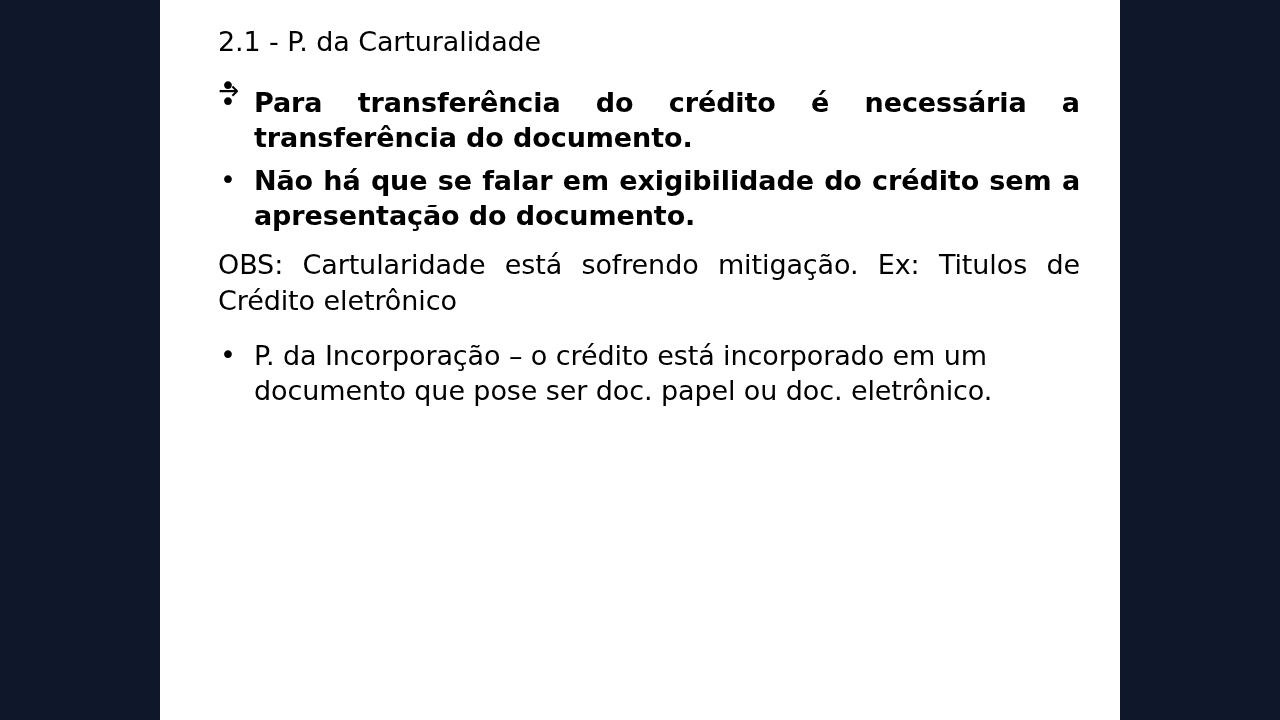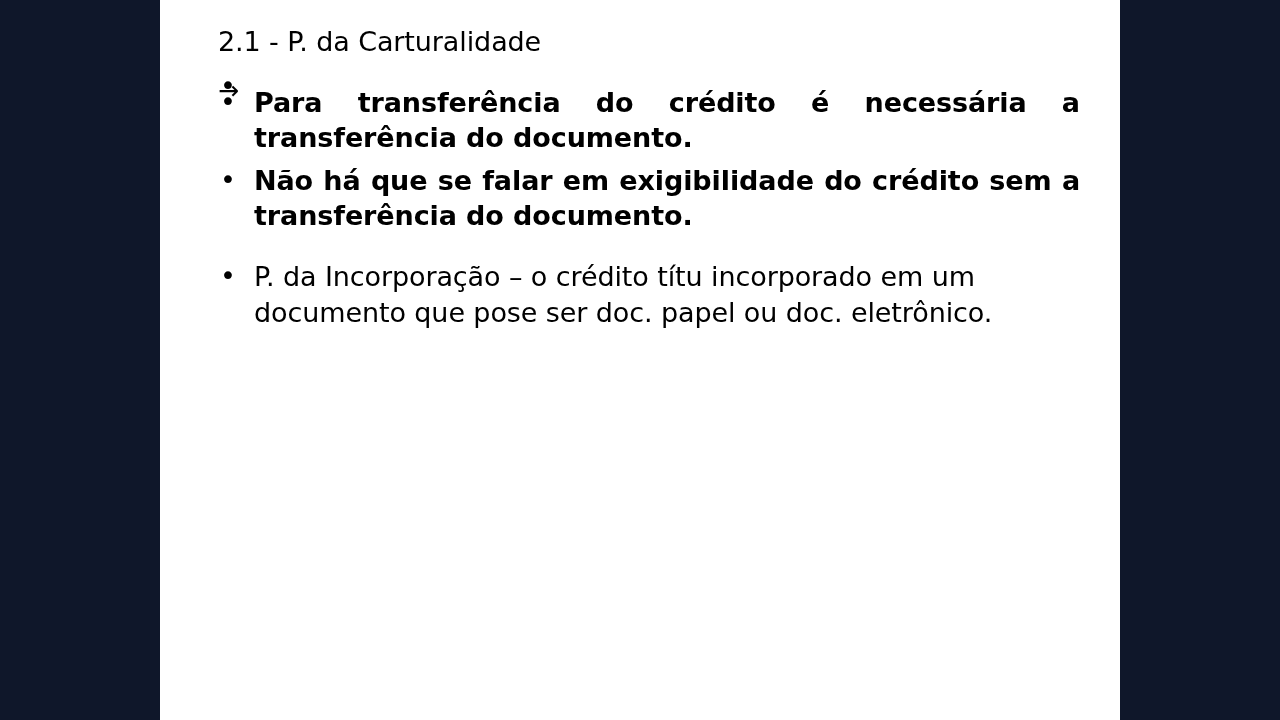--- a/index.html
+++ b/index.html
@@ -99,28 +99,29 @@
       <span class="arrow">→</span>
     </div>
 
     <div class="line bullet-item justify">
       <span class="dot">•</span>
       <span class="bold">Para transferência do crédito é necessária a transferência do documento.</span>
     </div>
 
     <div class="line bullet-item justify">
       <span class="dot">•</span>
-      <span class="bold">Não há que se falar em exigibilidade do crédito sem a transferência do documento.</span>
+      <span class="bold">Não há que se falar em exigibilidade do crédito sem a apresentação do documento.</span>
     </div>
 
     <div class="spacer-sm"></div>
 
+    <div class="line plain-para justify">OBS: Cartularidade está sofrendo mitigação. Ex: Titulos de Crédito eletrônico</div>
 
 
     <div class="spacer-md"></div>
 
     <div class="line bullet-item">
       <span class="dot">•</span>
-      <span>P. da Incorporação – o crédito títu incorporado em um documento que pose ser doc. papel ou doc. eletrônico.</span>
+      <span>P. da Incorporação – o crédito está incorporado em um documento que pose ser doc. papel ou doc. eletrônico.</span>
     </div>
 
   </div>
 </div>
 
 </body></html>

